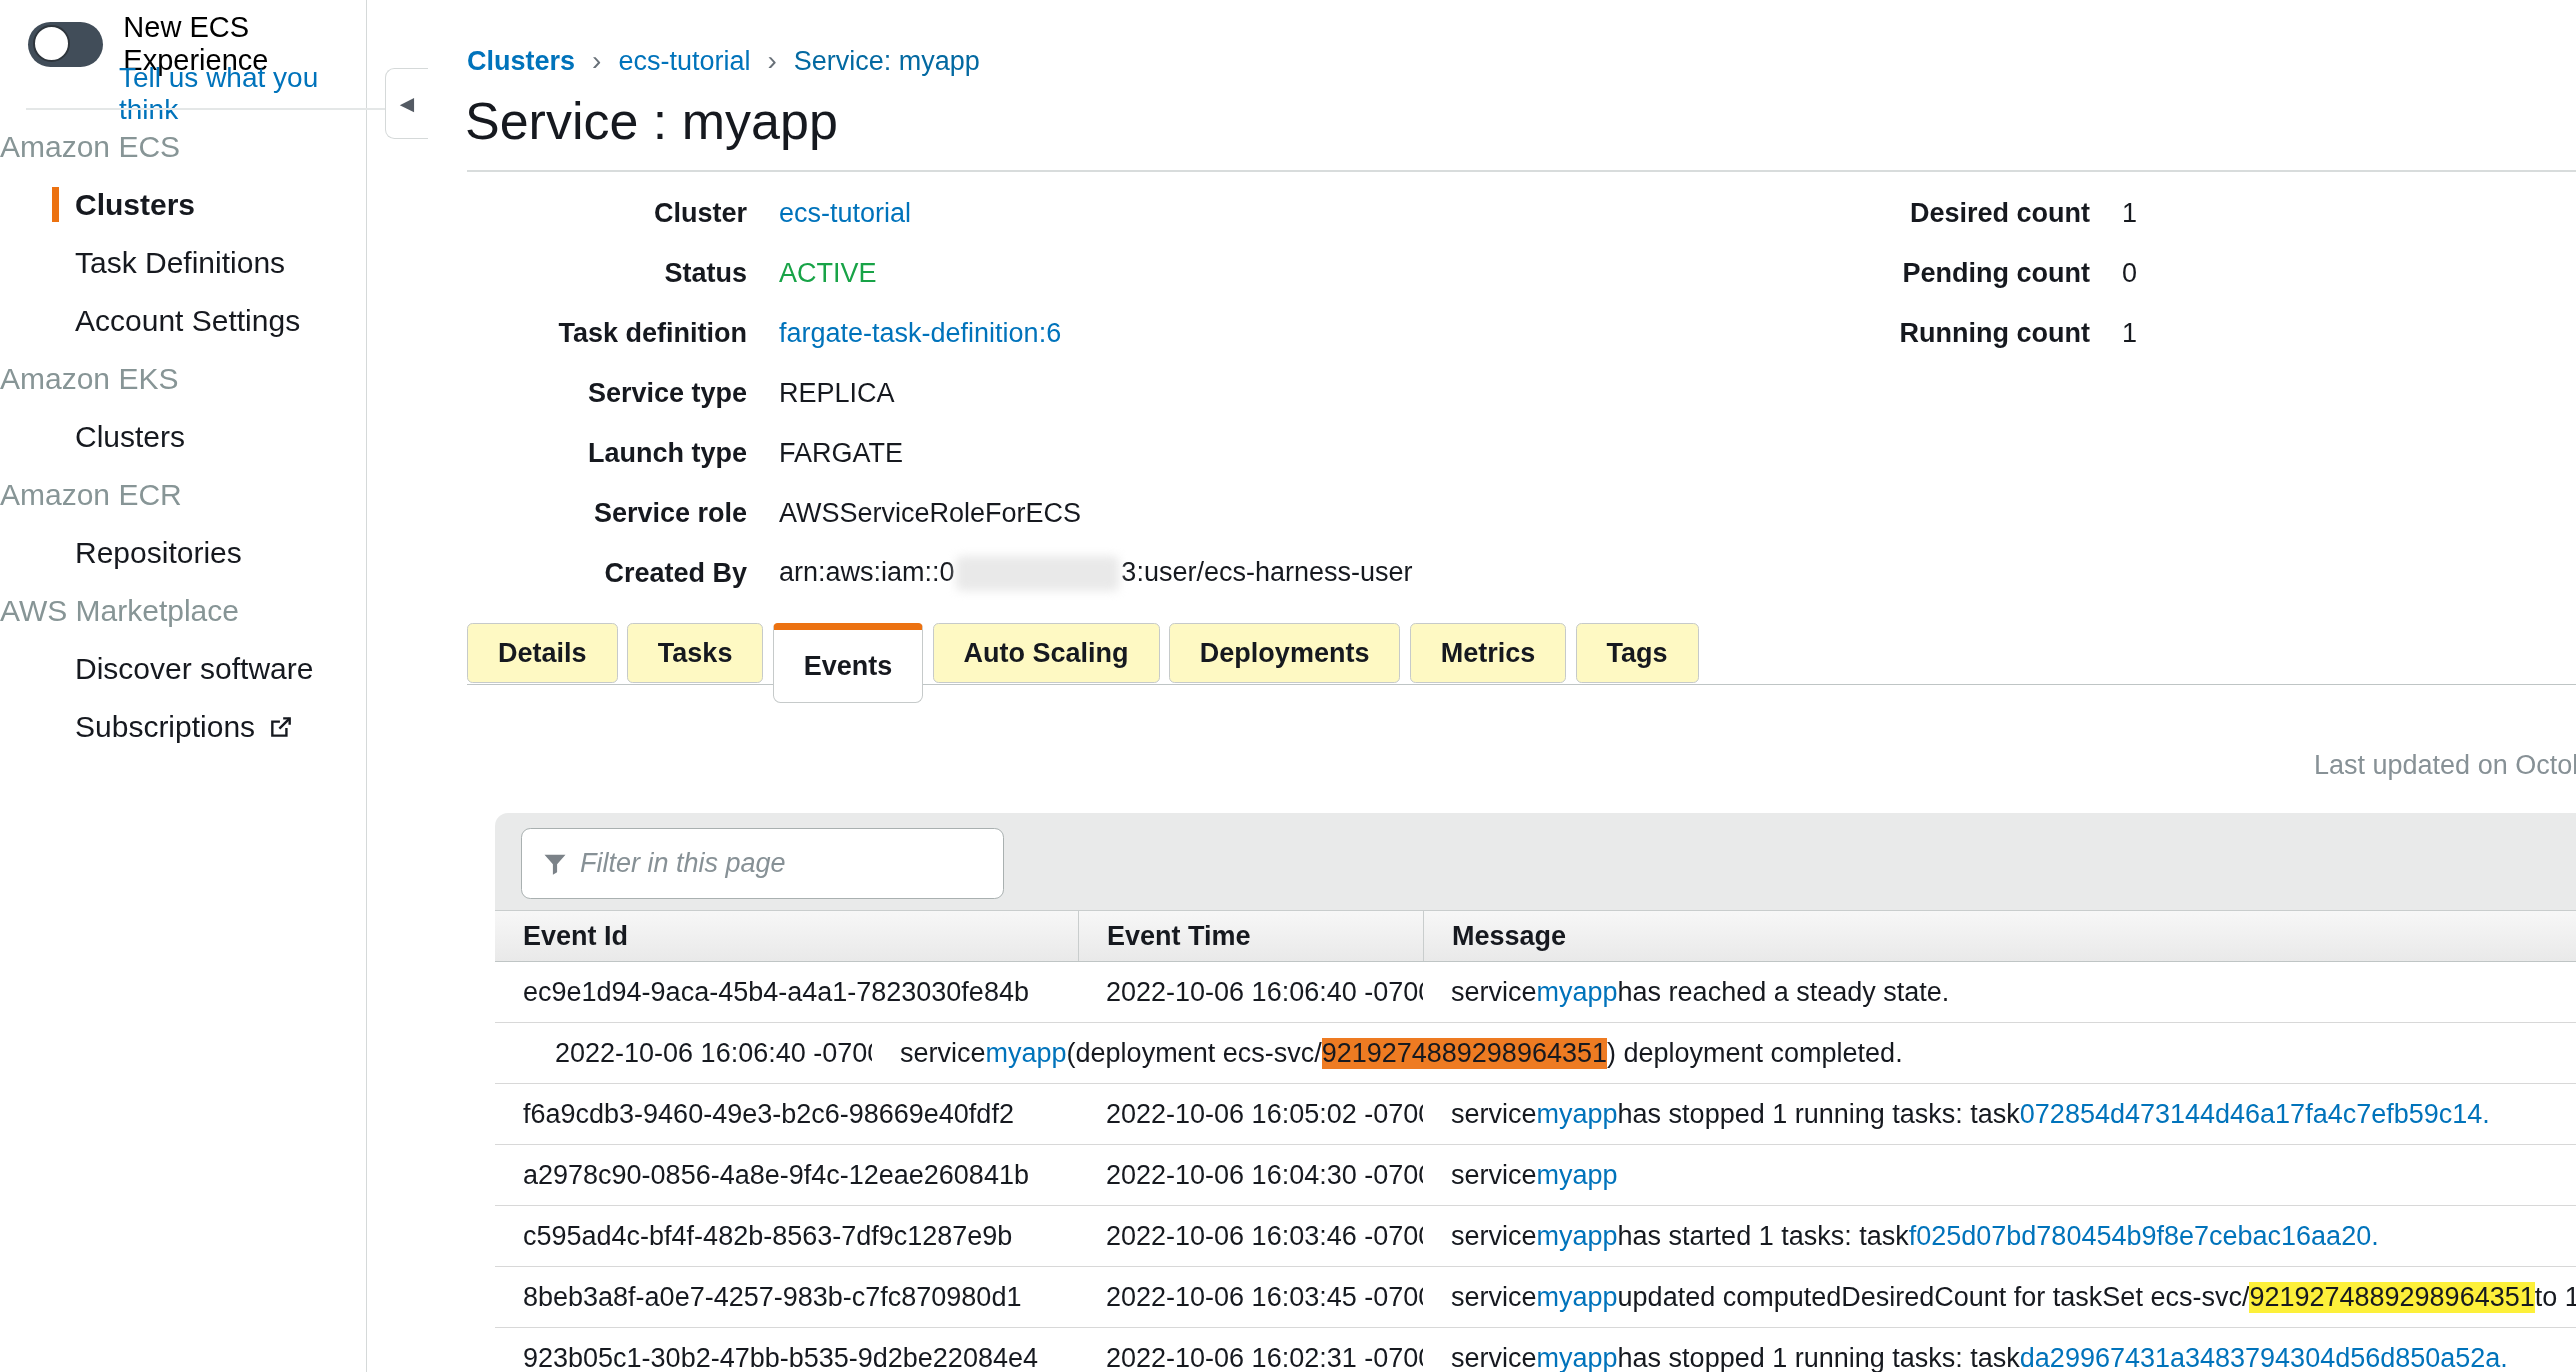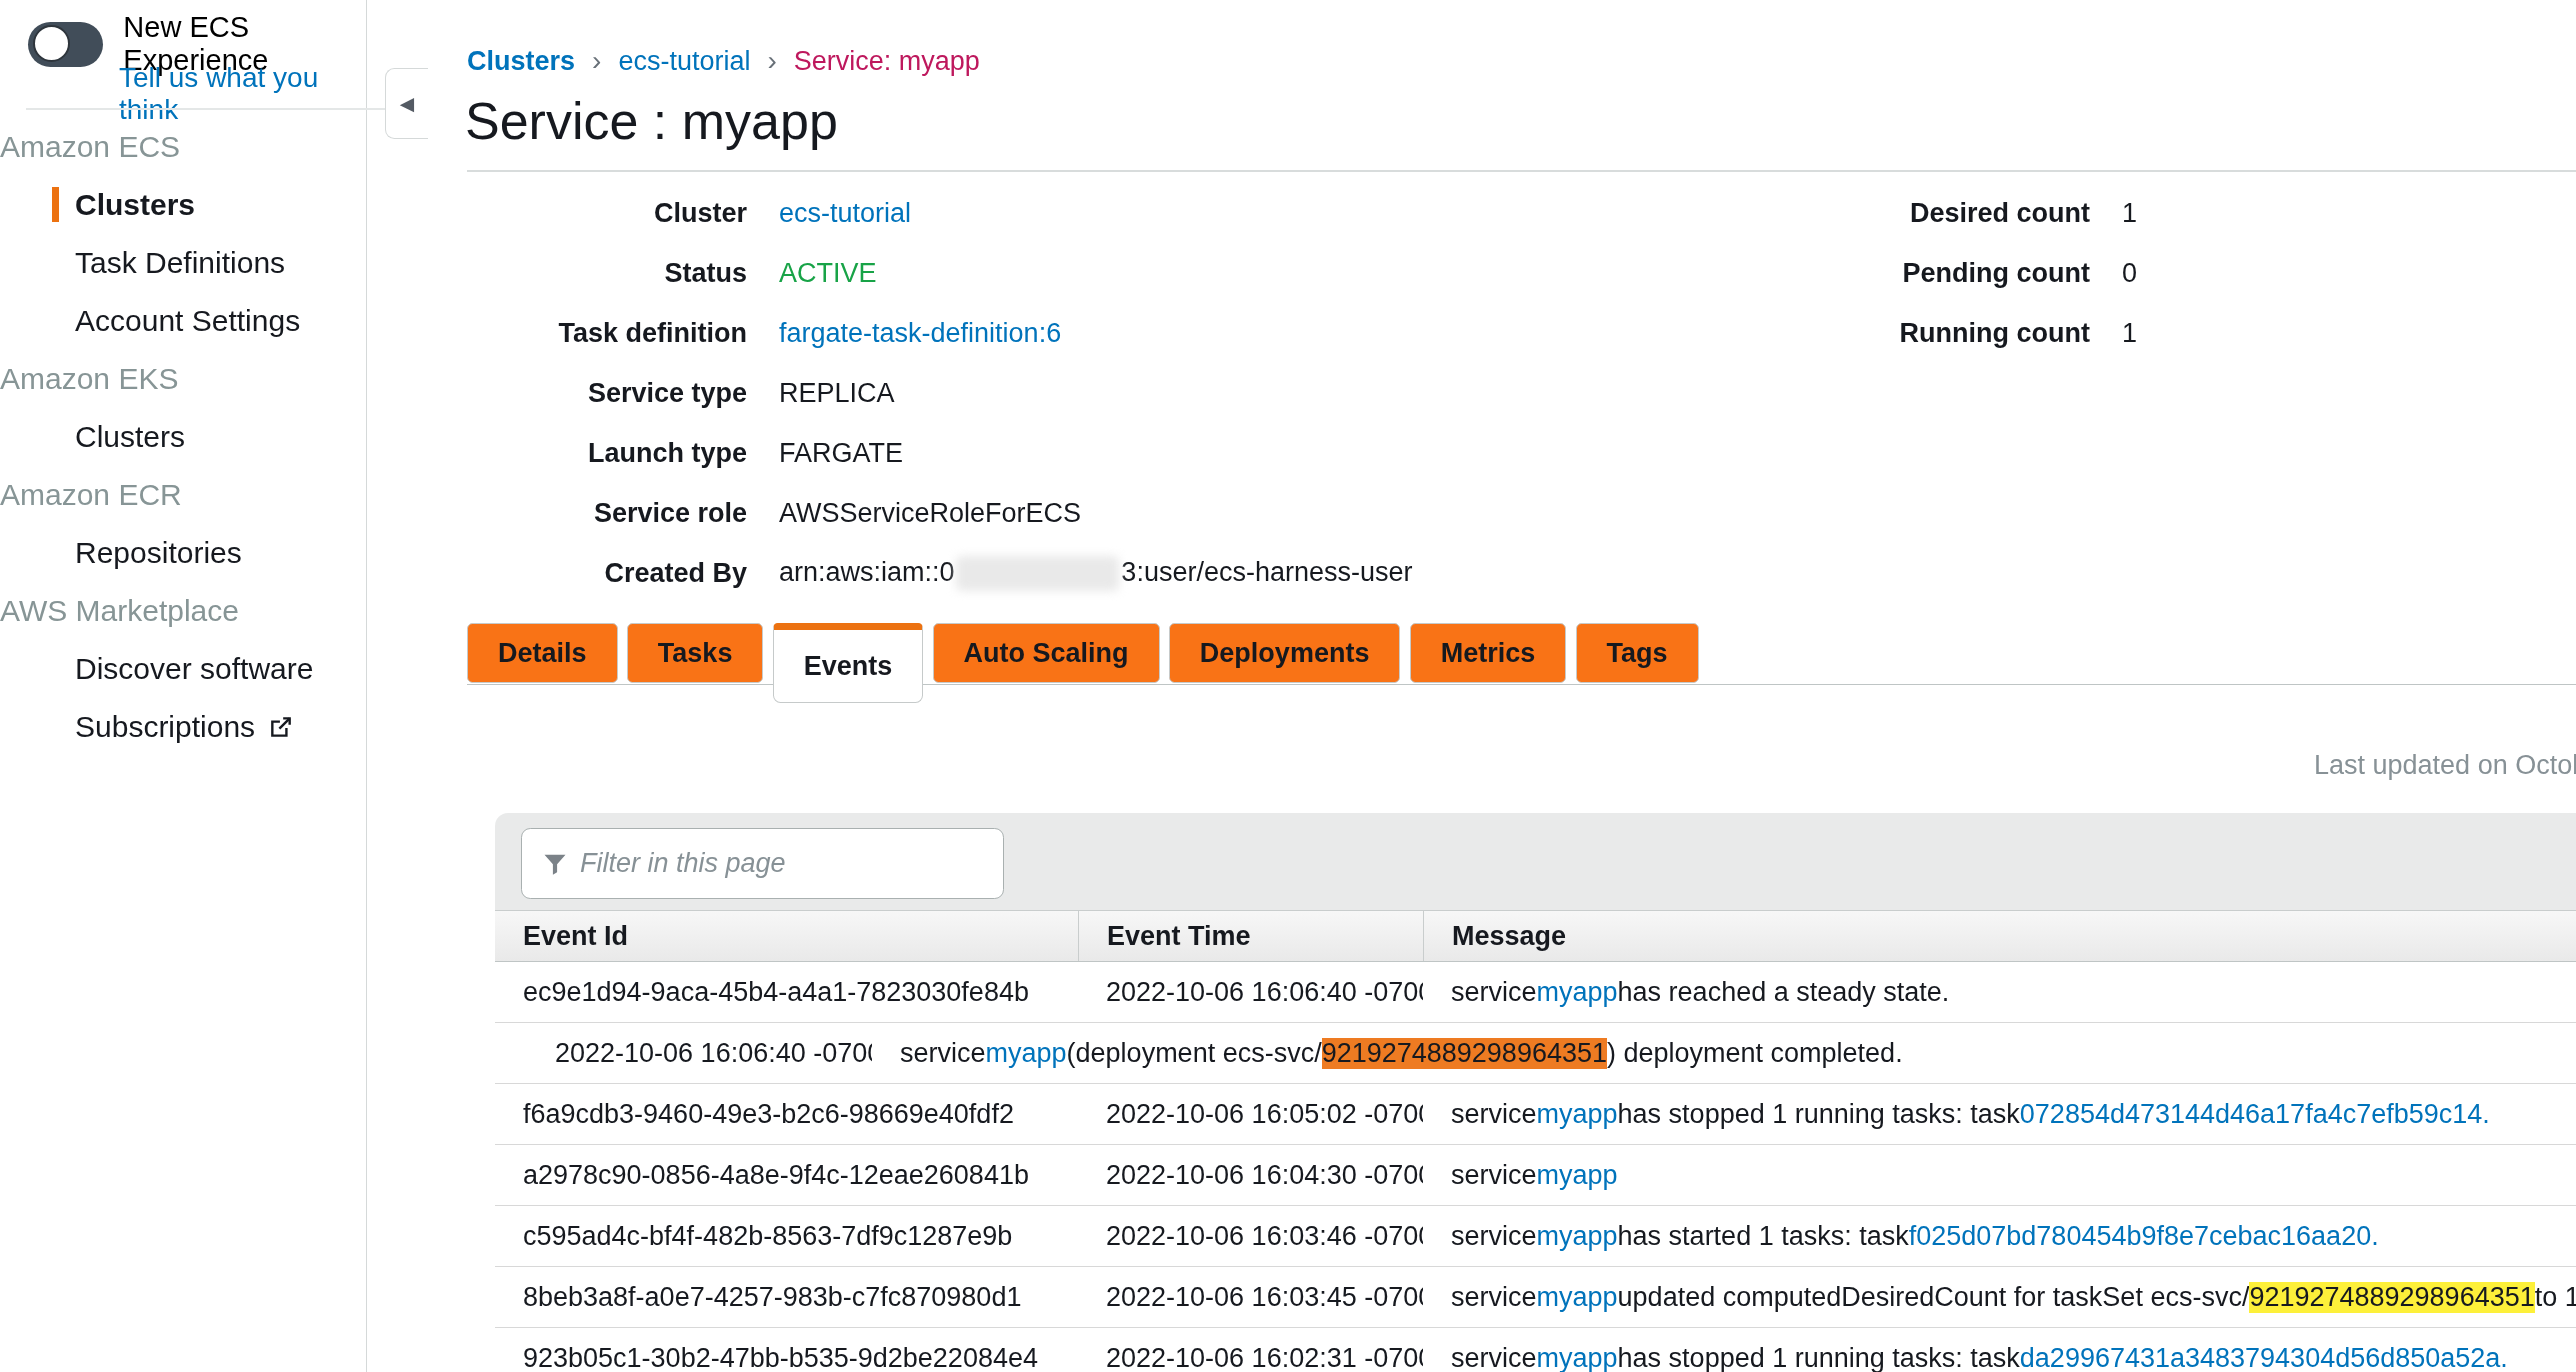--- a/index.html
+++ b/index.html
@@ -32,42 +32,42 @@
   .collapse-tab{ position:absolute; left:385px; top:68px; width:43px; height:71px; background:#fff;
                  border:1.9px solid #d5d9d9; border-right:none; border-radius:9.3px 0 0 9.3px;
                  z-index:5; display:flex; align-items:center; justify-content:center;
                  color:#545b64; font-size:18.7px; cursor:pointer; }
   
   .main{ position:absolute; left:426px; top:0; width:2150px; height:1373px; }
   .breadcrumb{ position:absolute; top:45px; left:41px; font-size:27px; display:flex; gap:17px; align-items:center; }
   .crumb-link{ color:var(--link); cursor:pointer; }
   .crumb-link.first{ font-weight:700; }
   .crumb-sep{ color:#687078; font-size:28px; }
-  .crumb-current{ color:#be185d; }
+  .crumb-current{ color:#0369a1; }
   .page-title{ position:absolute; top:91px; left:39px; font-size:52px; font-weight:400; color:#16191f; }
   .title-divider{ position:absolute; top:170px; left:41px; right:0; height:1.9px; background:#d8dcdc; }
   
   .details{ position:absolute; top:183px; left:0; right:0; }
   .dgroup{ position:absolute; top:0; }
   .dgroup.left{ left:41px; }
   .dgroup.right{ left:1334px; }
   .drow{ height:60px; display:flex; align-items:center; font-size:27px; }
   .dlabel{ font-weight:700; text-align:right; }
   .dgroup.left .dlabel{ width:280px; }
   .dgroup.right .dlabel{ width:330px;text-align:right; }
   .dvalue{ margin-left:32px; }
   .dvalue.link{ color:var(--link); cursor:pointer; }
   .dvalue.status{ color:var(--green); }
   .redacted{ display:inline-block; width:163px; height:35px; vertical-align:middle;
              background:#e9e9e9; border-radius:5.6px; filter:blur(4.7px); margin:0 1.9px; }
   
   .tabs{ position:absolute; top:623px; left:41px; right:0; height:62px;
          border-bottom:1.9px solid #bfc5c5; display:flex; align-items:flex-start; }
   .tab{ height:60px; display:flex; align-items:center; padding:0 30px; margin-right:9.3px;
-        background:#f97316; border:1.9px solid #c6caca; border-radius:5.6px;
+        background:#fef9c3; border:1.9px solid #c6caca; border-radius:5.6px;
         font-size:27px; font-weight:700; cursor:pointer; white-space:nowrap; }
   .tab.active{ height:80px; background:#fff; border-top:7.5px solid var(--accent);
                border-bottom:1.9px solid #c6caca; border-radius:4.7px 4.7px 7.5px 7.5px;
                position:relative; z-index:2; }
   
   .last-updated{ position:absolute; top:750px; left:1888px; font-size:27px; color:#879196; white-space:nowrap; }
   .events-panel{ position:absolute; top:813px; left:69px; right:0; bottom:0;
                  background:#e9eaea; border-radius:13px 0 0 0; overflow:hidden; }
   .filter-box{ position:absolute; top:15px; left:26px; width:483px; height:71px; background:#fff;
                border:1.9px solid #a9b0b0; border-radius:9.3px; }

